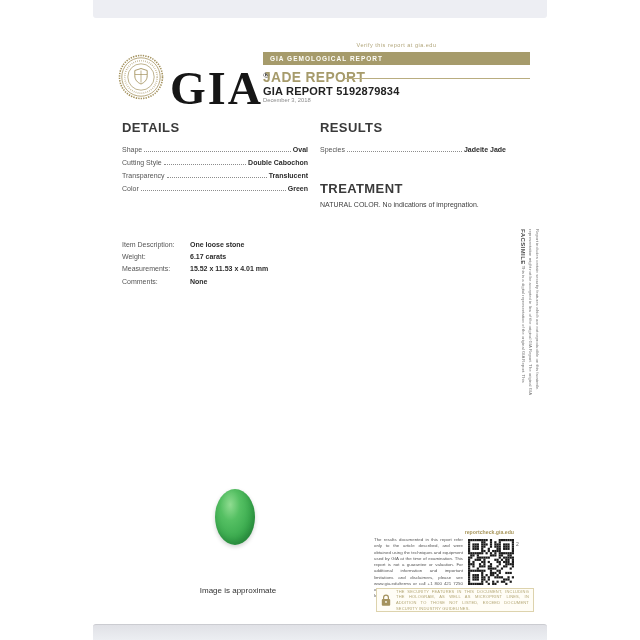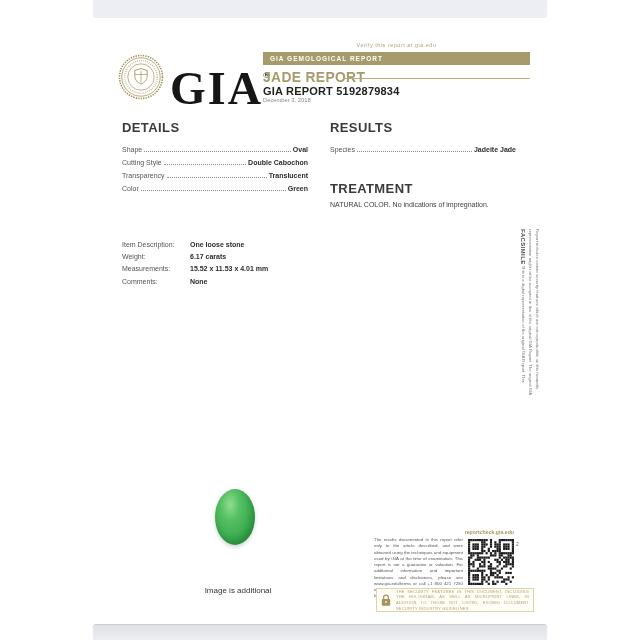--- a/index.html
+++ b/index.html
@@ -25,21 +25,21 @@
             letter-spacing:.4px; color:#a69b6b; transform:scaleX(.92); transform-origin:left; }
   .gold-line { position:absolute; left:344px; top:78px; width:186px; height:1px; background:#b9ad80; }
   .report-num { position:absolute; left:263px; top:85px; font-size:11px; font-weight:bold;
             letter-spacing:.2px; color:#222; }
   .report-date { position:absolute; left:263px; top:97px; font-size:5.8px; color:#8a8a8a; }
 
   
   .sec-head { font-size:13px; font-weight:bold; letter-spacing:.4px; color:#3a3a3a; }
   .col { position:absolute; width:186px; }
   .col-left  { left:122px; top:120px; }
-  .col-right { left:330px; top:120px; }
+  .col-right { left:320px; top:120px; }
   .dotrow { display:flex; align-items:flex-end; height:13px; font-size:7px; color:#555; }
   .dotrow .lbl { white-space:nowrap; }
   .dotrow .dots { flex:1; border-bottom:1px dotted #8d8d8d; margin:0 2px 1px 2px; }
   .dotrow .val { white-space:nowrap; font-weight:bold; color:#2c2c2c; }
   .rows { margin-top:5px; }
   .treat-head { margin-top:28px; }
   .treat-text { margin-top:5px; font-size:7px; color:#3d3d3d; }
 
   
   .item-block { position:absolute; left:122px; top:238px; width:220px; }
@@ -152,21 +152,21 @@
       <span class="ilbl">Comments:</span>
         <span class="ival">None</span>
     </div>
   </div>
 
   <div class="facsimile">
     <span class="fax-head">FACSIMILE</span><span>  This is a digital representation of the original GIA Report. This representation might not be accepted in lieu of the original GIA Report. The original GIA Report includes certain security features which are not reproducible on this facsimile.</span>
   </div>
 
   <div class="stone"></div>
-  <div class="caption">Image is additional</div>
+  <div class="caption">Image is approximate</div>
 
   <div class="reportcheck">reportcheck.gia.edu</div>
   <div class="qr" id="qr"><svg viewBox="0 0 46 46" width="46" height="46">
         <rect x="0.00" y="0.00" width="2.19" height="2.19" fill="#1c1c1c"></rect>
         <rect x="2.19" y="0.00" width="2.19" height="2.19" fill="#1c1c1c"></rect>
         <rect x="4.38" y="0.00" width="2.19" height="2.19" fill="#1c1c1c"></rect>
         <rect x="6.57" y="0.00" width="2.19" height="2.19" fill="#1c1c1c"></rect>
         <rect x="8.76" y="0.00" width="2.19" height="2.19" fill="#1c1c1c"></rect>
         <rect x="10.95" y="0.00" width="2.19" height="2.19" fill="#1c1c1c"></rect>
         <rect x="13.14" y="0.00" width="2.19" height="2.19" fill="#1c1c1c"></rect>

